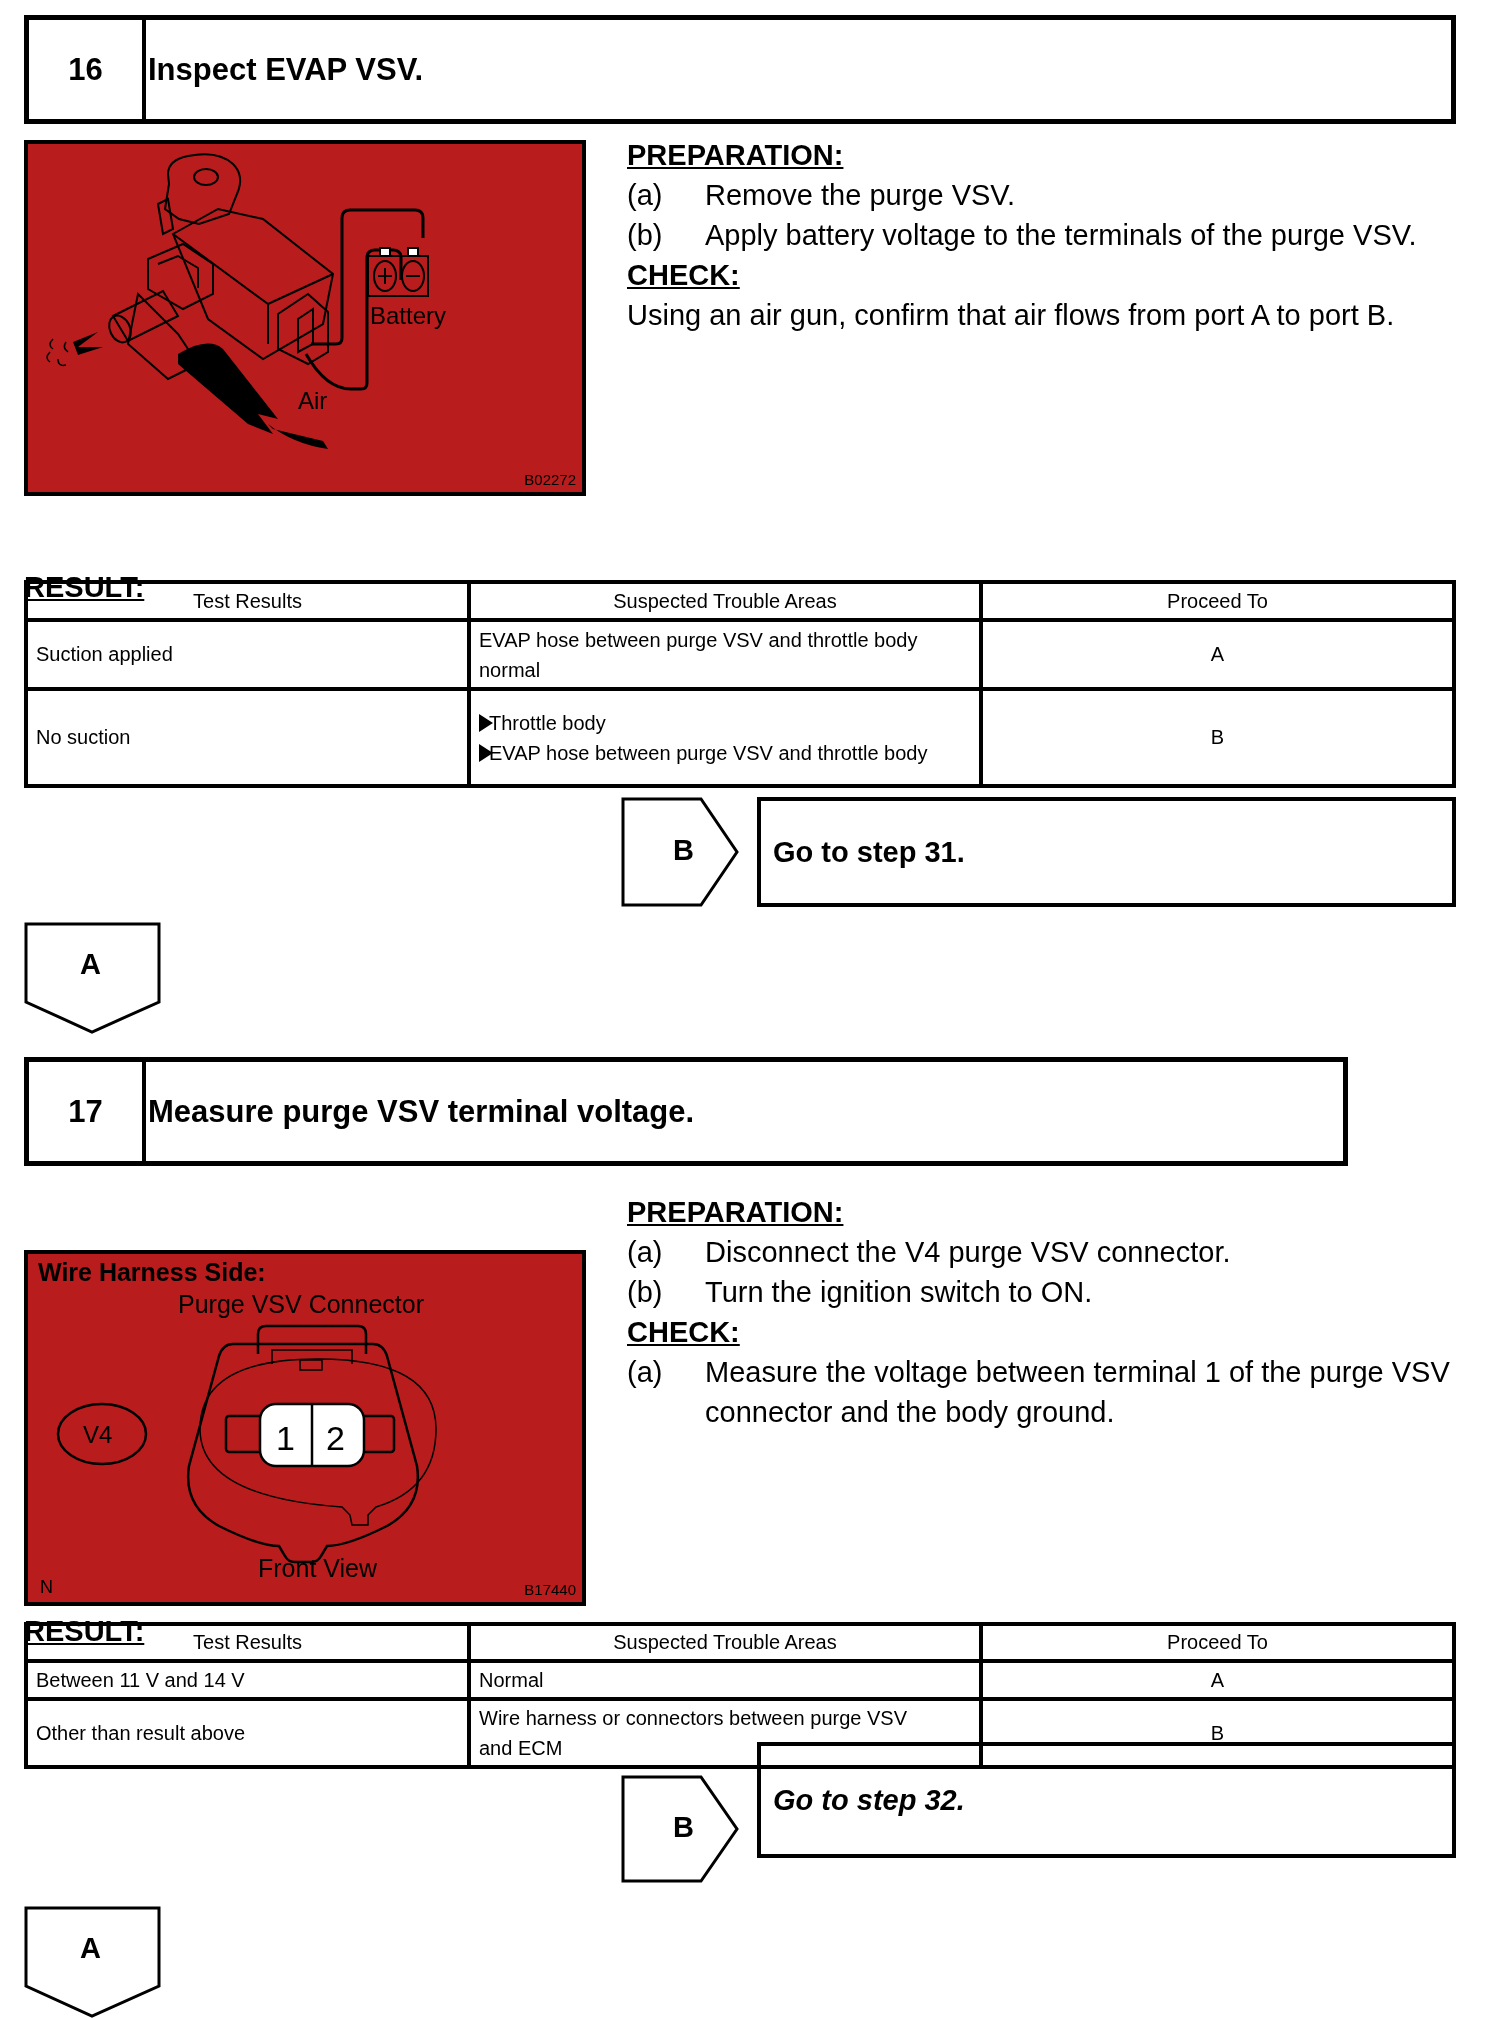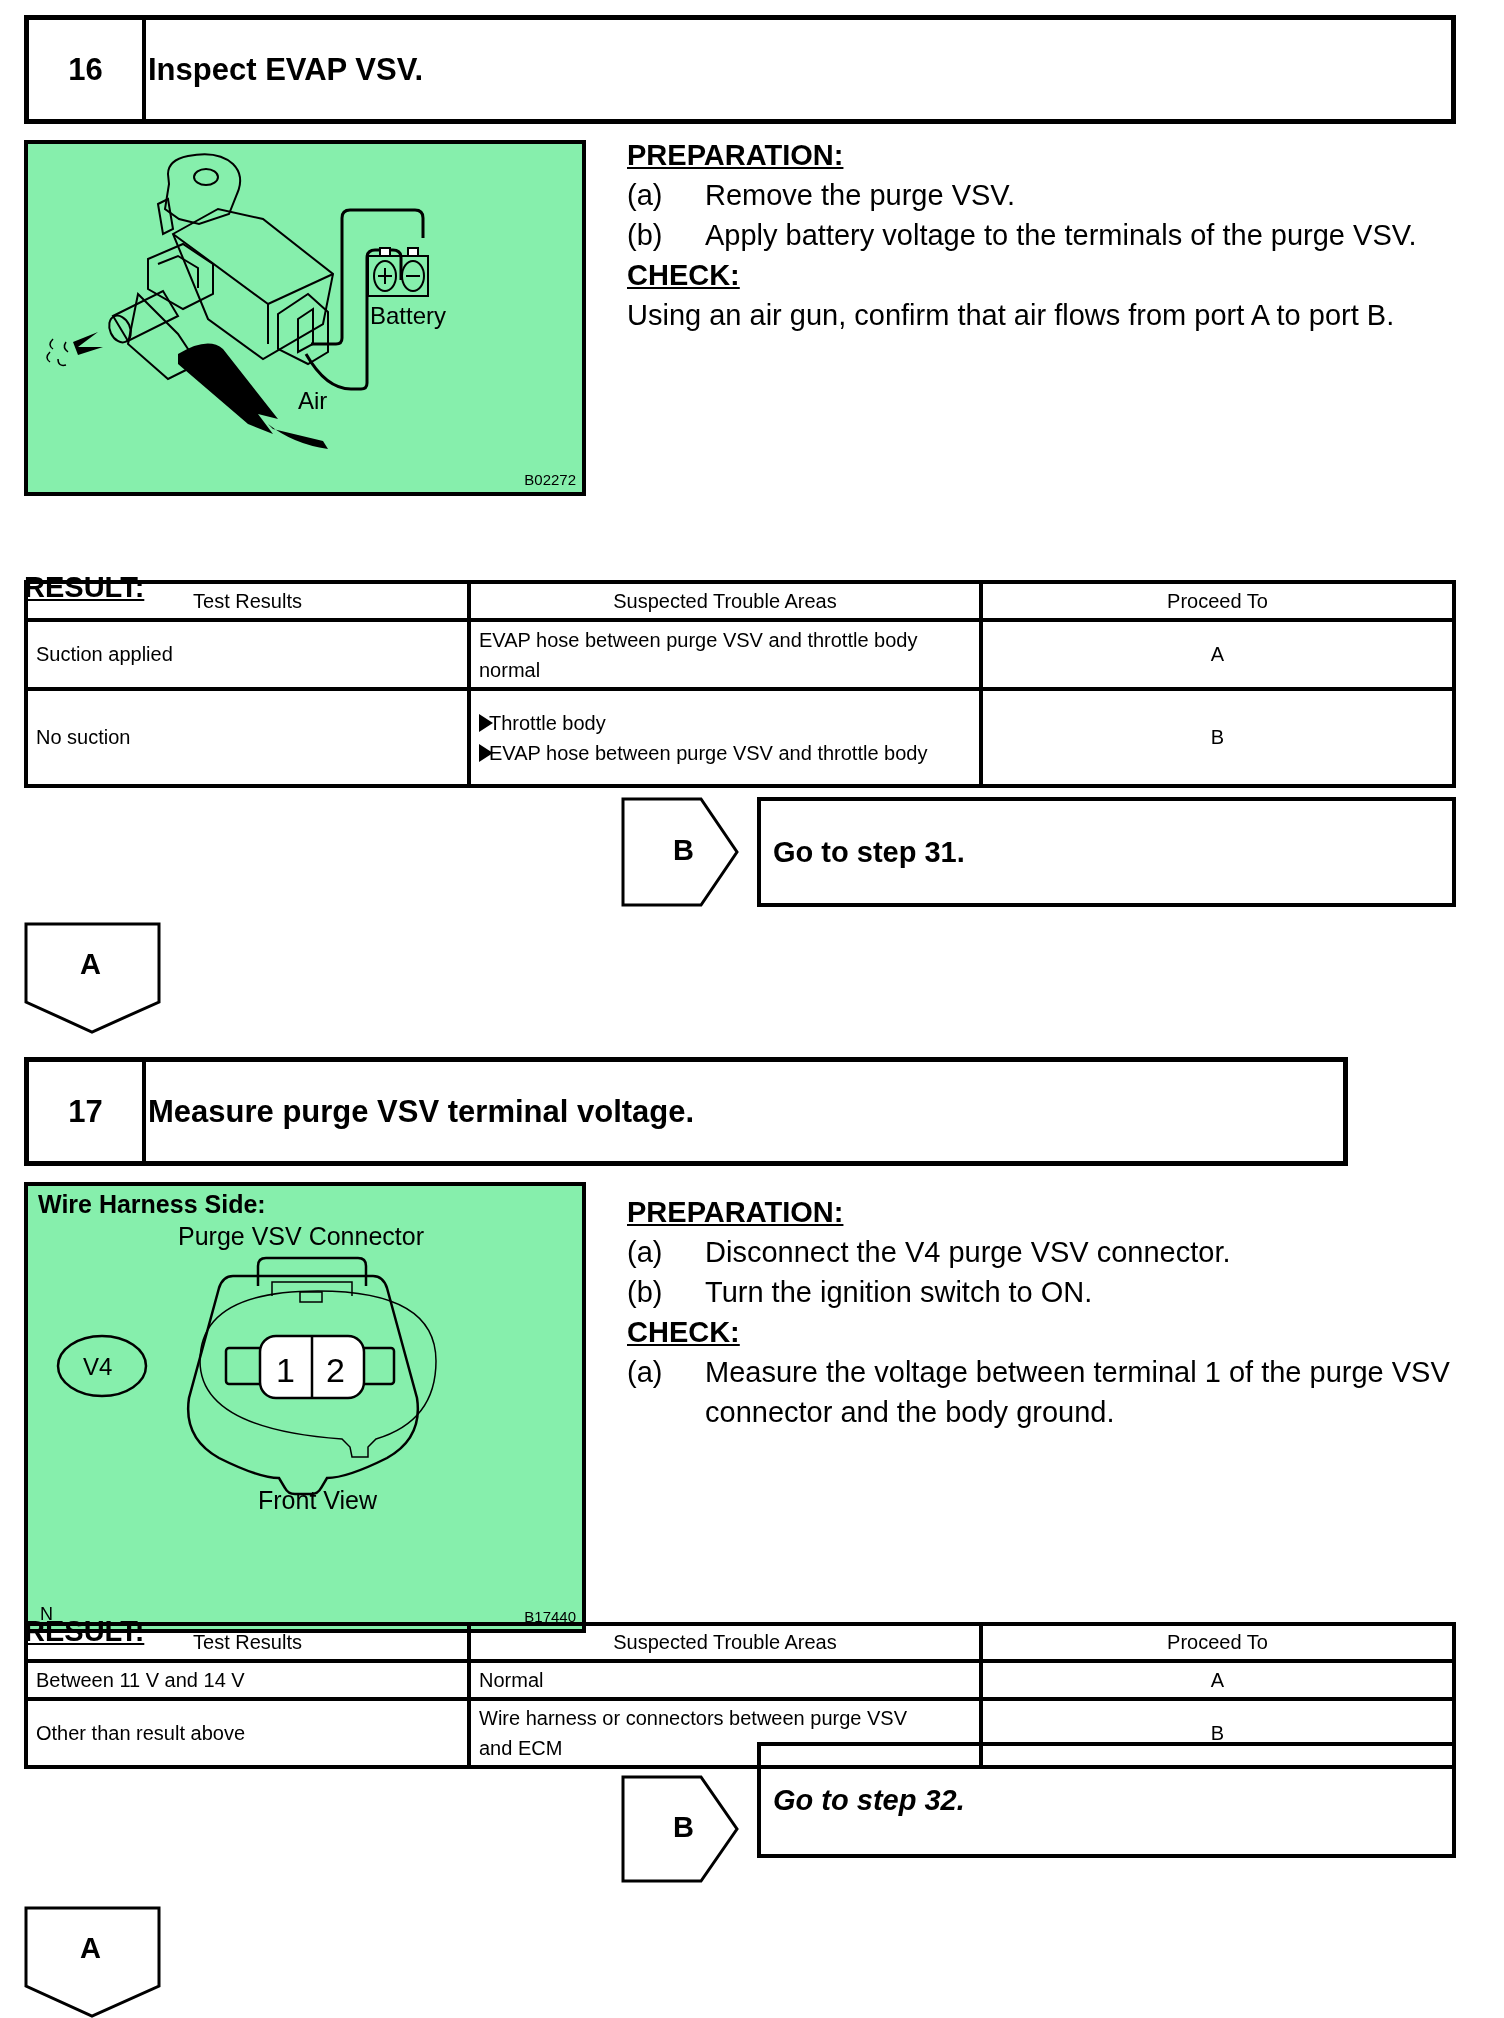--- a/index.html
+++ b/index.html
@@ -3,21 +3,21 @@
 <meta charset="utf-8">
 <style>
   html, body { margin:0; padding:0; background:#ffffff; }
   body { width:1504px; height:2018px; position:relative; overflow:hidden;
          font-family:"Liberation Sans", sans-serif; color:#000; }
   .abs { position:absolute; box-sizing:border-box; }
   .hdr { border:5px solid #000; display:flex; }
   .hdr .num { width:113px; border-right:4px solid #000; display:flex; align-items:center;
               justify-content:center; font-weight:bold; font-size:31px; }
   .hdr .title { flex:1; display:flex; align-items:center; padding-left:2px; font-weight:bold; font-size:31px; }
-  .fig { border:4px solid #000; background:#86efac; }
+  .fig { border:4px solid #000; background:#b91c1c; }
   .figcode { position:absolute; right:6px; bottom:4px; font-size:15px; }
   .inst { font-size:29px; line-height:40px; }
   .inst .h { font-weight:bold; text-decoration:underline; }
   .inst .row { display:flex; }
   .inst .row .lbl { width:78px; flex:none; }
   .result-lbl { font-weight:bold; text-decoration:underline; font-size:29px;margin-top:31px; }
   table.res { border-collapse:collapse; font-size:20px; }
   table.res td { border:4px solid #000; padding:0 8px; vertical-align:middle; }
   table.res td.c { text-align:center; }
   .tri { display:inline-block; width:0; height:0; border-top:9px solid transparent; border-bottom:9px solid transparent; border-left:14px solid #000; vertical-align:-2px; margin-right:-4px; }
@@ -136,21 +136,21 @@
     <path d="M2 2 L135 2 L135 80 L68 110 L2 80 Z" fill="#fff" stroke="#000" stroke-width="3"></path>
   </svg>
   <span class="letter" style="position:absolute;left:56px;top:26px;">A</span>
 </div>
 
 <div class="abs hdr" style="left:24px;top:1057px;width:1324px;height:109px;">
   <div class="num">17</div>
   <div class="title">Measure purge VSV terminal voltage.</div>
 </div>
 
-<div class="abs fig" style="left:24px;top:1182px;width:562px;height:451px;">
+<div class="abs fig" style="left:24px;top:1250px;width:562px;height:356px;">
   <div style="position:absolute;left:10px;top:4px;font-weight:bold;font-size:25px;">Wire Harness Side:</div>
   <div style="position:absolute;left:150px;top:36px;font-size:25px;">Purge VSV Connector</div>
   <svg width="554" height="348" viewBox="0 0 554 348" style="position:absolute;left:0;top:0;">
     <g fill="none" stroke="#000" stroke-width="2.5">
       <ellipse cx="74" cy="180" rx="44" ry="30"></ellipse>
 
       <path d="M205 90 q-10 0 -14 12 l-30 110 q-6 40 30 60 q40 20 60 20 l6 10 q3 6 10 6 l16 0 q7 0 10 -6 l6 -10 q20 0 60 -20 q36 -20 30 -60 l-30 -110 q-4 -12 -14 -12 z"></path>
       <path d="M172 175 q0 -70 118 -70 q118 0 118 70 q0 60 -60 78 l-8 8 l-0 10 l-16 0 l-2 -10 l-8 -8 q-142 -10 -142 -78 z" stroke-width="1.5"></path>
 
       <path d="M230 100 l0 -20 q0 -8 8 -8 l92 0 q8 0 8 8 l0 20"></path>

